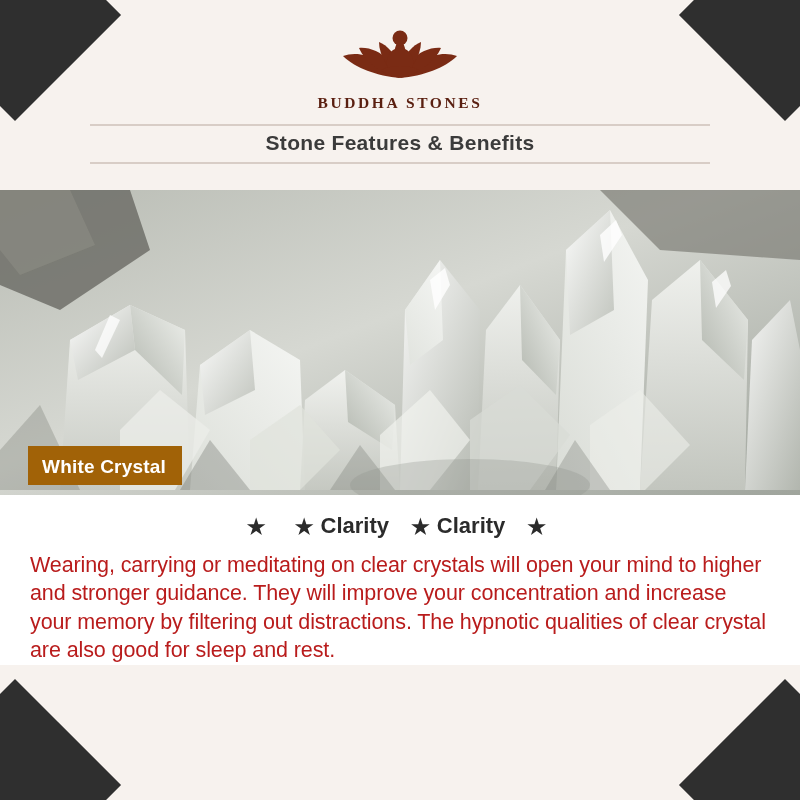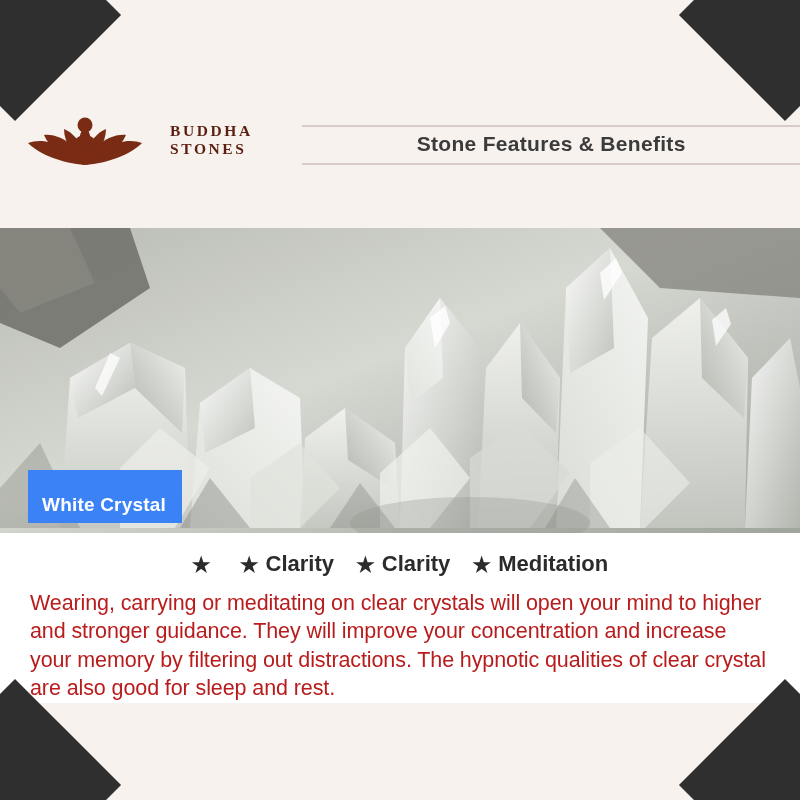--- a/index.html
+++ b/index.html
@@ -55,24 +55,24 @@
     transform: rotate(45deg);
   }
 
   
   .header {
     position: relative;
     z-index: 20;
     height: 190px;
     background: #f7f2ee;
     display: flex;
+    flex-direction: column;
     align-items: center;
     padding-top: 12px;
     box-sizing: border-box;
-    margin-top: 38px;
   }
   .logo-mark {
     width: 170px;
     height: 80px;
     display: block;
   }
   .brand-name {
     margin-top: 2px;
     font-size: 15.5px;
     letter-spacing: 2.6px;
@@ -107,25 +107,25 @@
   }
   .photo svg {
     display: block;
     width: 800px;
     height: 305px;
   }
   .caption {
     position: absolute;
     left: 28px;
     bottom: 10px;
-    background: #3b82f6;
+    background: #a16207;
     color: #ffffff;
     font-size: 19px;
     font-weight: bold;
-    padding: 24px 16px 7px 14px;
+    padding: 10px 16px 7px 14px;
     letter-spacing: 0.2px;
     z-index: 15;
   }
 
   
   .content {
     position: relative;
     z-index: 20;
     background: #ffffff;
     padding: 18px 30px 0 30px;
@@ -284,21 +284,20 @@
       <div class="benefit">
         <span class="star">★</span>
         <span>Clarity</span>
       </div>
       <div class="benefit">
         <span class="star">★</span>
         <span>Clarity</span>
       </div>
       <div class="benefit">
         <span class="star">★</span>
-        <span>Meditation</span>
       </div>
     </div>
 
     <div class="body-text">Wearing, carrying or meditating on clear crystals will open your mind to higher and stronger guidance. They will improve your concentration and increase your memory by filtering out distractions. The hypnotic qualities of clear crystal are also good for sleep and rest.</div>
   </div>
 
   <div class="corner corner-tl"></div>
   <div class="corner corner-tr"></div>
   <div class="corner corner-bl"></div>
   <div class="corner corner-br"></div>

